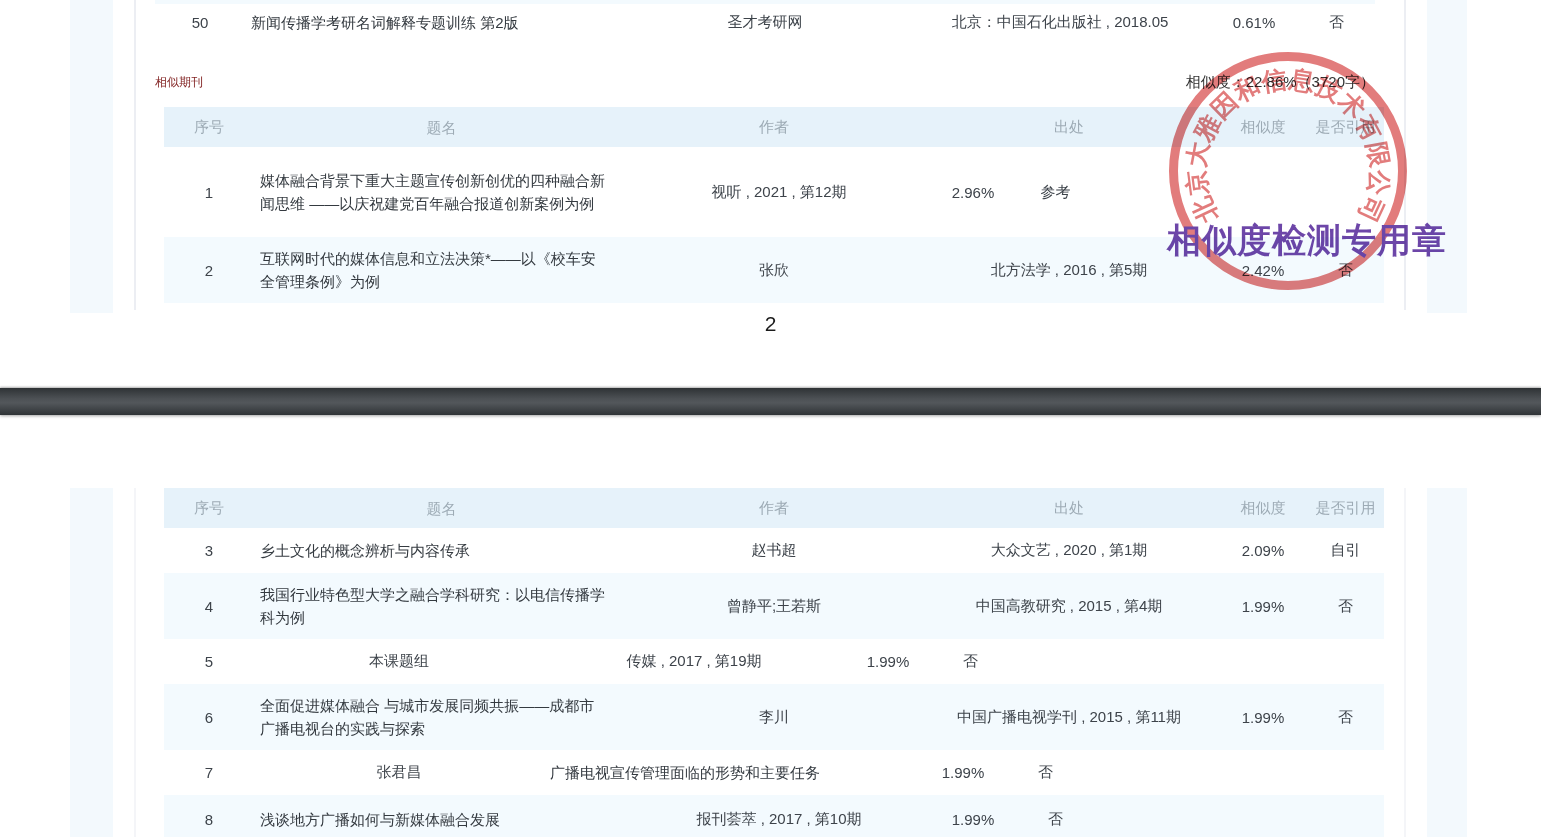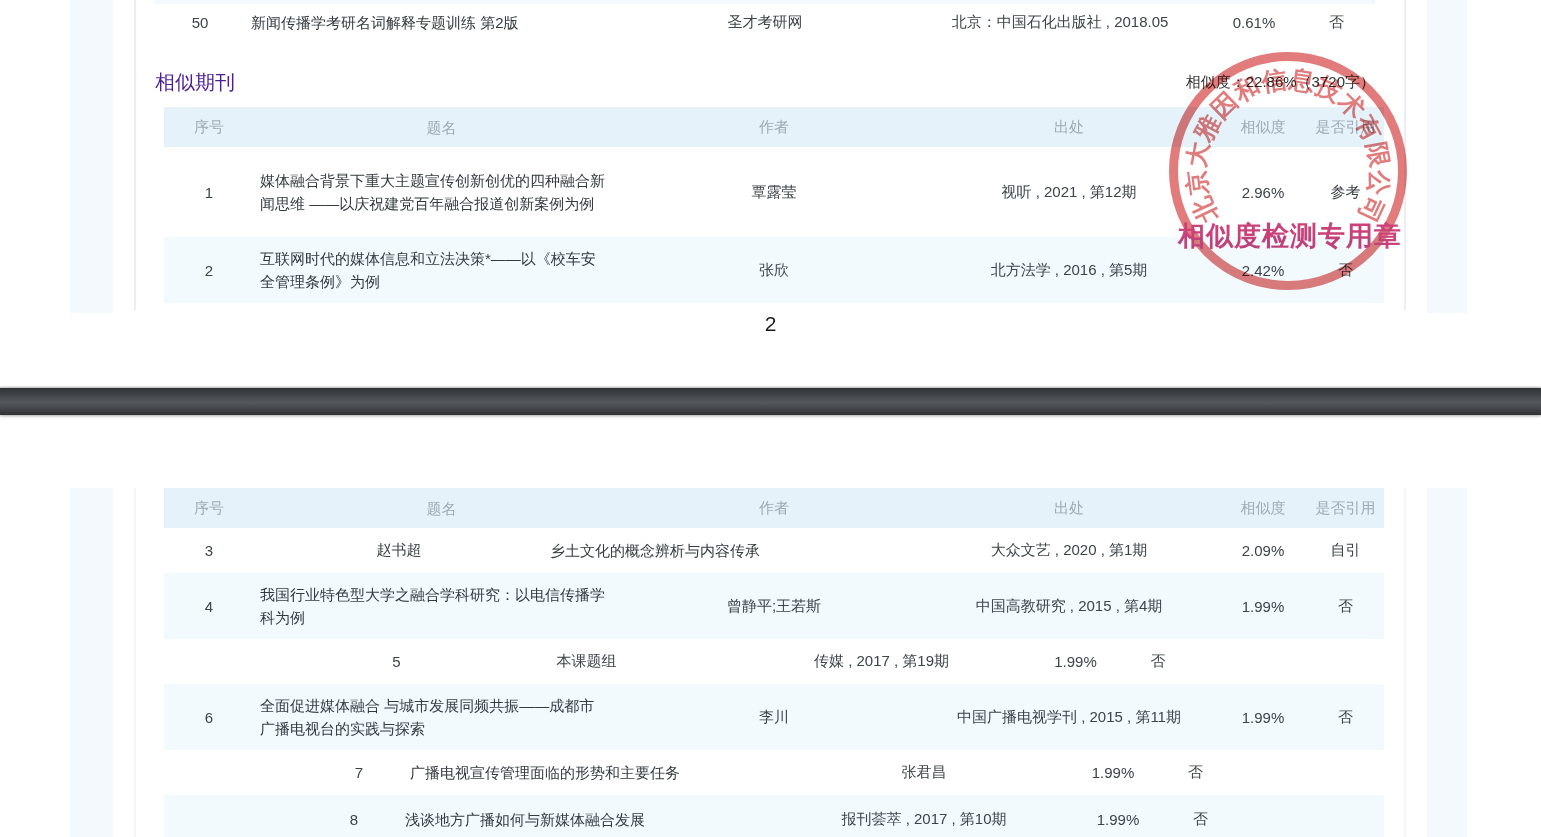--- a/index.html
+++ b/index.html
@@ -7,21 +7,21 @@
     width:1541px; height:837px; position:relative; overflow:hidden;
     background:#ffffff;
     font-family:"Liberation Sans","DejaVu Sans",sans-serif;
   }
   
   .strip { position:absolute; background:#f3f9fd; }
   .vline { position:absolute; width:2px; background:#eceef3; }
 
   
   .tbl { position:absolute; left:164px; width:1220px; }
-  .trow { display:flex; align-items:center; background:#ffffff;justify-content:center; }
+  .trow { display:flex; align-items:center; background:#ffffff; }
   .trow.blue { background:#f3fafe; }
   .trow.thead { background:#e6f2fa; height:40px; }
   .cell {
     font-size:15px; color:#3d434a; text-align:center;
     box-sizing:border-box; flex:none;
   }
   .thead .cell { color:#9dabb5; }
   .c-no     { width:90px; }
   .c-title  { width:375px; text-align:left; padding:10px 22px 10px 6px; line-height:23px; color:#343a40; }
   .c-author { width:290px; }
@@ -29,21 +29,21 @@
   .c-sim    { width:88px; }
   .c-cited  { width:77px; }
 
   .carry-sliver { position:absolute; left:155px; top:0; width:1220px; height:4px; background:#f3fafe; }
   .carry-row { position:absolute; left:155px; top:4px; width:1220px; height:36px; }
 
   .section-bar {
     position:absolute; left:155px; top:68px; width:1220px; height:28px;
     display:flex; justify-content:space-between; align-items:center;
   }
-  .section-title { font-size:20px; color:#4c1d95; }
+  .section-title { font-size:12px; color:#7f1d1d; }
   .section-sim { font-size:15px; color:#333; }
 
   .page-num {
     position:absolute; left:0; top:312px; width:100%;
     text-align:center; font-size:21px; color:#1b1b1b;
   }
 
   
   .separator {
     position:absolute; left:0; top:388px; width:100%; height:27px;
@@ -59,21 +59,21 @@
   .stamp .ring {
     position:absolute; inset:6px; border:9px solid #dc5f5f; border-radius:50%;
   }
   .arc-char {
     position:absolute; left:50%; top:50%; width:28px; height:28px;
     margin-left:-14px; margin-top:-14px; text-align:center;
     font-size:25px; line-height:28px; font-weight:bold; color:#dc5f5f;
   }
   .stamp-label {
     position:absolute; left:4px; right:0; top:172px; text-align:center;
-    font-size:27px; font-weight:bold; color:#be185d; letter-spacing:1px;
+    font-size:34px; font-weight:bold; color:#4c1d95; letter-spacing:1px;
     white-space:nowrap;
   }
 </style>
 </head>
 <body>
 
 <div>
   <div class="strip" style="left:70px; top:0; width:43px; height:313px;"></div>
   <div class="strip" style="left:1427px; top:0; width:40px; height:313px;"></div>
   <div class="vline" style="left:134px; top:0; height:310px;"></div>
@@ -99,21 +99,20 @@
         <div class="cell c-no">序号</div>
         <div class="cell c-title" style="text-align: center; padding: 0px;">题名</div>
         <div class="cell c-author">作者</div>
         <div class="cell c-source">出处</div>
         <div class="cell c-sim">相似度</div>
         <div class="cell c-cited">是否引用</div>
       </div>
       <div class="trow" style="min-height: 90px;">
         <div class="cell c-no">1</div>
         <div class="cell c-title">媒体融合背景下重大主题宣传创新创优的四种融合新闻思维 ——以庆祝建党百年融合报道创新案例为例</div>
-        <div class="cell c-author">覃露莹</div>
         <div class="cell c-source">视听 , 2021 , 第12期</div>
         <div class="cell c-sim">2.96%</div>
         <div class="cell c-cited">参考</div>
       </div>
       <div class="trow blue" style="min-height: 64px;">
         <div class="cell c-no">2</div>
         <div class="cell c-title">互联网时代的媒体信息和立法决策*——以《校车安全管理条例》为例</div>
         <div class="cell c-author">张欣</div>
         <div class="cell c-source">北方法学 , 2016 , 第5期</div>
         <div class="cell c-sim">2.42%</div>
@@ -136,22 +135,22 @@
       <div class="trow thead">
         <div class="cell c-no">序号</div>
         <div class="cell c-title" style="text-align: center; padding: 0px;">题名</div>
         <div class="cell c-author">作者</div>
         <div class="cell c-source">出处</div>
         <div class="cell c-sim">相似度</div>
         <div class="cell c-cited">是否引用</div>
       </div>
       <div class="trow" style="min-height: 45px;">
         <div class="cell c-no">3</div>
+        <div class="cell c-title">乡土文化的概念辨析与内容传承</div>
         <div class="cell c-author">赵书超</div>
-        <div class="cell c-title">乡土文化的概念辨析与内容传承</div>
         <div class="cell c-source">大众文艺 , 2020 , 第1期</div>
         <div class="cell c-sim">2.09%</div>
         <div class="cell c-cited">自引</div>
       </div>
       <div class="trow blue" style="min-height: 64px;">
         <div class="cell c-no">4</div>
         <div class="cell c-title">我国行业特色型大学之融合学科研究：以电信传播学科为例</div>
         <div class="cell c-author">曾静平;王若斯</div>
         <div class="cell c-source">中国高教研究 , 2015 , 第4期</div>
         <div class="cell c-sim">1.99%</div>
@@ -167,22 +166,22 @@
       <div class="trow blue" style="min-height: 60px;">
         <div class="cell c-no">6</div>
         <div class="cell c-title">全面促进媒体融合 与城市发展同频共振——成都市广播电视台的实践与探索</div>
         <div class="cell c-author">李川</div>
         <div class="cell c-source">中国广播电视学刊 , 2015 , 第11期</div>
         <div class="cell c-sim">1.99%</div>
         <div class="cell c-cited">否</div>
       </div>
       <div class="trow" style="min-height: 45px;">
         <div class="cell c-no">7</div>
+        <div class="cell c-author">张君昌</div>
         <div class="cell c-title">广播电视宣传管理面临的形势和主要任务</div>
-        <div class="cell c-author">张君昌</div>
         <div class="cell c-sim">1.99%</div>
         <div class="cell c-cited">否</div>
       </div>
       <div class="trow blue" style="min-height: 49px;">
         <div class="cell c-no">8</div>
         <div class="cell c-title">浅谈地方广播如何与新媒体融合发展</div>
         <div class="cell c-source">报刊荟萃 , 2017 , 第10期</div>
         <div class="cell c-sim">1.99%</div>
         <div class="cell c-cited">否</div>
       </div>

